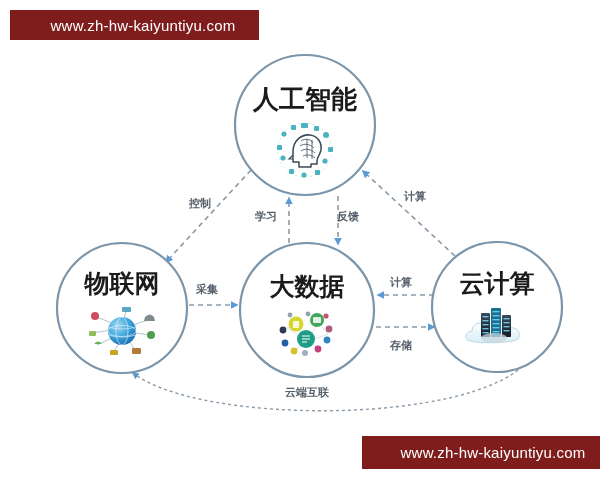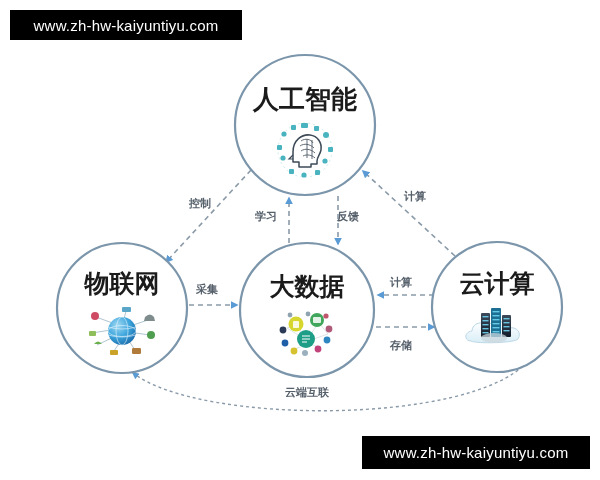--- a/index.html
+++ b/index.html
@@ -16,28 +16,29 @@
   }
   #canvas {
     position: absolute;
     left: 0;
     top: 0;
     width: 600px;
     height: 480px;
   }
   .watermark {
     position: absolute;
-    background: #000000;
+    background: #7f1d1d;
     color: #ffffff;
     font-family: "Liberation Sans", "DejaVu Sans", sans-serif;
     letter-spacing: 0.2px;
     white-space: nowrap;
     display: flex;
     align-items: center;
     justify-content: center;
+    padding-left: 17px;
   }
   #watermark-top {
     left: 10px;
     top: 10px;
     width: 232px;
     height: 30px;
     font-size: 15px;
   }
   #watermark-bottom {
     left: 362px;

